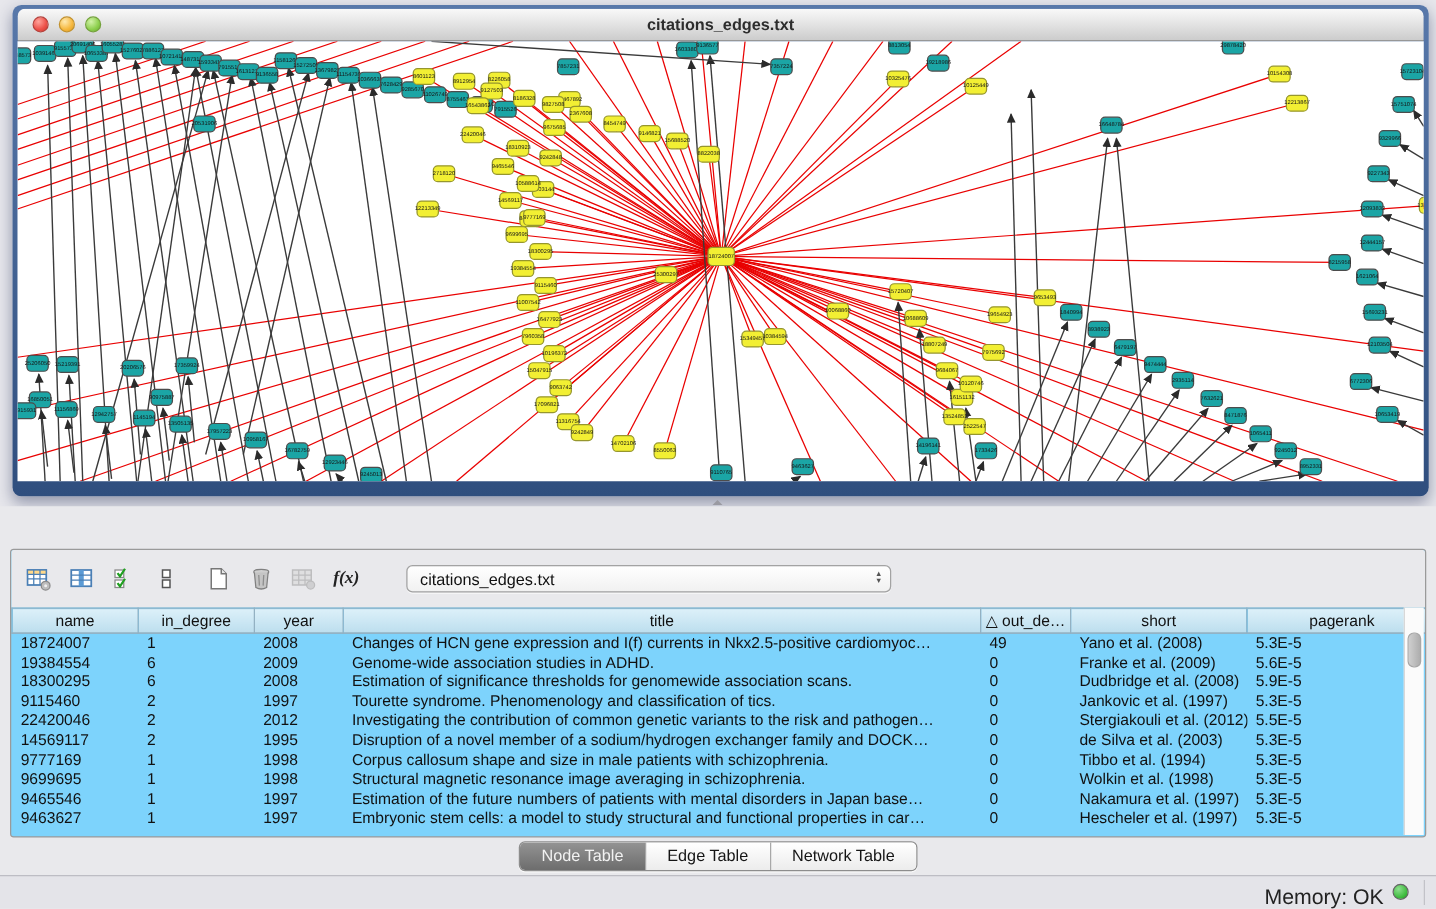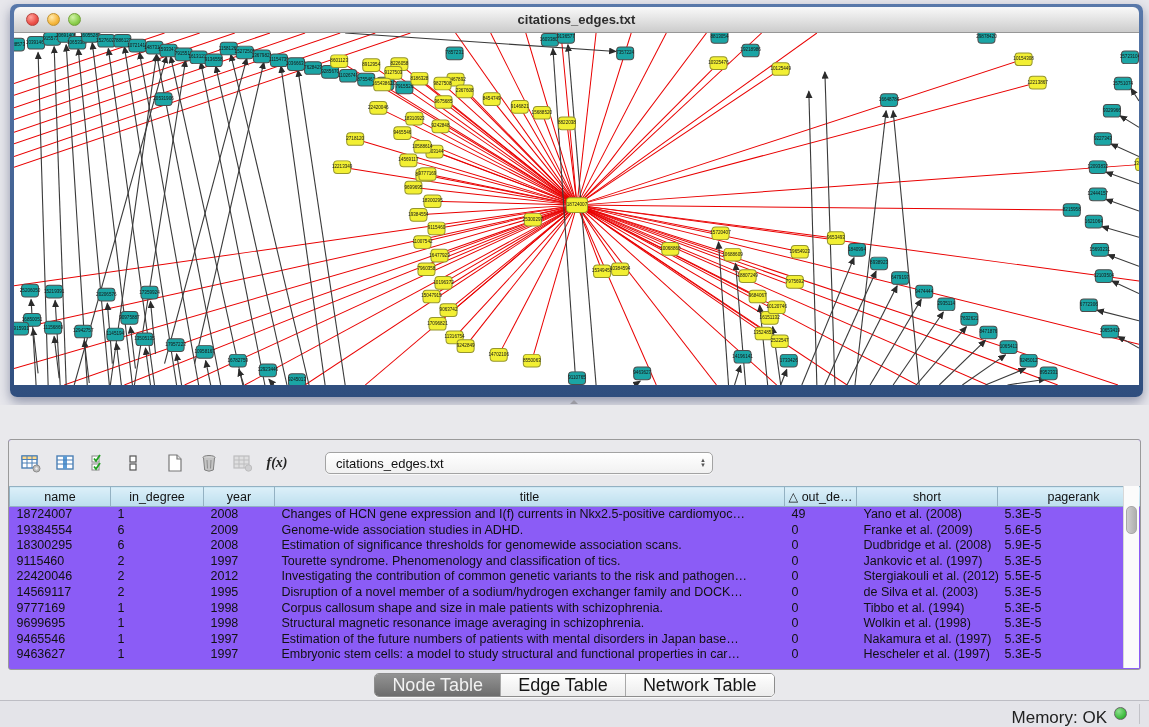--- a/index.html
+++ b/index.html
@@ -33,21 +33,21 @@
     border-left:4px solid transparent;border-right:4px solid transparent;border-bottom:4px solid #9a9aa2;}
 
   
   .table-panel{position:absolute;left:0;top:405px;width:1149px;height:295px;background:#e9e9ec;}
   .tp-header{height:28px;line-height:28px;padding:0 10px;font-size:13px;color:#1f1f1f;
     background:linear-gradient(#f1f1f3,#e2e2e6);position:relative;}
   .tp-actions{position:absolute;right:12px;top:0;height:28px;display:flex;align-items:center;gap:12px;}
   .close-x{font-size:15px;font-weight:bold;color:#111;cursor:default;line-height:1;}
 
   .tp-body{position:absolute;left:8px;top:34px;width:1133px;height:231px;
-    border:1px solid #9a9a9a;border-radius:3px;background:#8b5cf6;box-sizing:border-box;overflow:hidden;}
+    border:1px solid #9a9a9a;border-radius:3px;background:#7dd3fc;box-sizing:border-box;overflow:hidden;}
   .toolbar{height:46px;background:#e9e9ec;display:flex;align-items:center;padding-left:12px;gap:14px;box-sizing:border-box;}
   .tb-icon{width:20px;height:20px;display:flex;align-items:center;justify-content:center;}
   .fx{font-family:"Liberation Serif",serif;font-style:italic;font-weight:bold;font-size:14px;color:#222;}
   .combo{margin-left:24px;width:388px;height:22px;border:1px solid #a3a3a3;border-radius:5px;
     background:linear-gradient(#ffffff,#f1f1f1);display:flex;align-items:center;padding:0 6px 0 10px;
     box-sizing:border-box;font-size:13px;color:#111;box-shadow:0 1px 0 rgba(255,255,255,.7);}
   .combo .val{flex:1;overflow:hidden;white-space:nowrap;}
   .stepper{display:flex;flex-direction:column;line-height:5px;font-size:6px;color:#555;align-items:center;}
 
   table.grid{border-collapse:collapse;table-layout:fixed;width:1105px;margin:0;}
@@ -57,21 +57,21 @@
   table.grid td{font-size:12.5px;color:#111;height:15.6px;padding:0 2px 0 7px;
     white-space:nowrap;overflow:hidden;line-height:15.6px;}
   .vscroll{position:absolute;right:1px;top:46px;width:15px;bottom:1px;background:#fbfbfb;border-left:1px solid #d8d8d8;}
   .vscroll .thumb{width:9px;height:26px;margin:20px auto 0;background:linear-gradient(90deg,#cfcfcf,#aeaeae);
     border-radius:5px;border:1px solid #a8a8a8;}
 
   
   .tabs{position:absolute;left:0;top:268px;width:100%;display:flex;justify-content:center;}
   .seg{display:flex;border:1px solid #8d8d8d;border-radius:5px;overflow:hidden;background:#fff;
     box-shadow:0 1px 0 rgba(255,255,255,.7);}
-  .seg-item{padding:0 17px;line-height:22px;font-size:18px;color:#151515;
+  .seg-item{padding:0 17px;line-height:22px;font-size:13px;color:#151515;
     background:linear-gradient(#ffffff,#ececec);border-left:1px solid #a8a8a8;cursor:default;}
   .seg-item:first-child{border-left:none;}
   .seg-item.sel{background:linear-gradient(#939393,#6d6d6d);color:#f2f2f2;}
 
   
   .statusbar{position:absolute;left:0;top:700px;width:1149px;height:27px;background:#e4e4e9;
     border-top:1px solid #bdbdc4;box-sizing:border-box;font-size:17px;color:#222;}
   .mem-label{position:absolute;right:42px;top:7px;}
   .mem-dot{position:absolute;right:22px;top:6px;width:13px;height:13px;border-radius:50%;
     background:radial-gradient(circle at 35% 30%,#8fe08f,#3dbb3d 65%,#2b8f2b);border:1px solid #666;box-sizing:border-box;}

